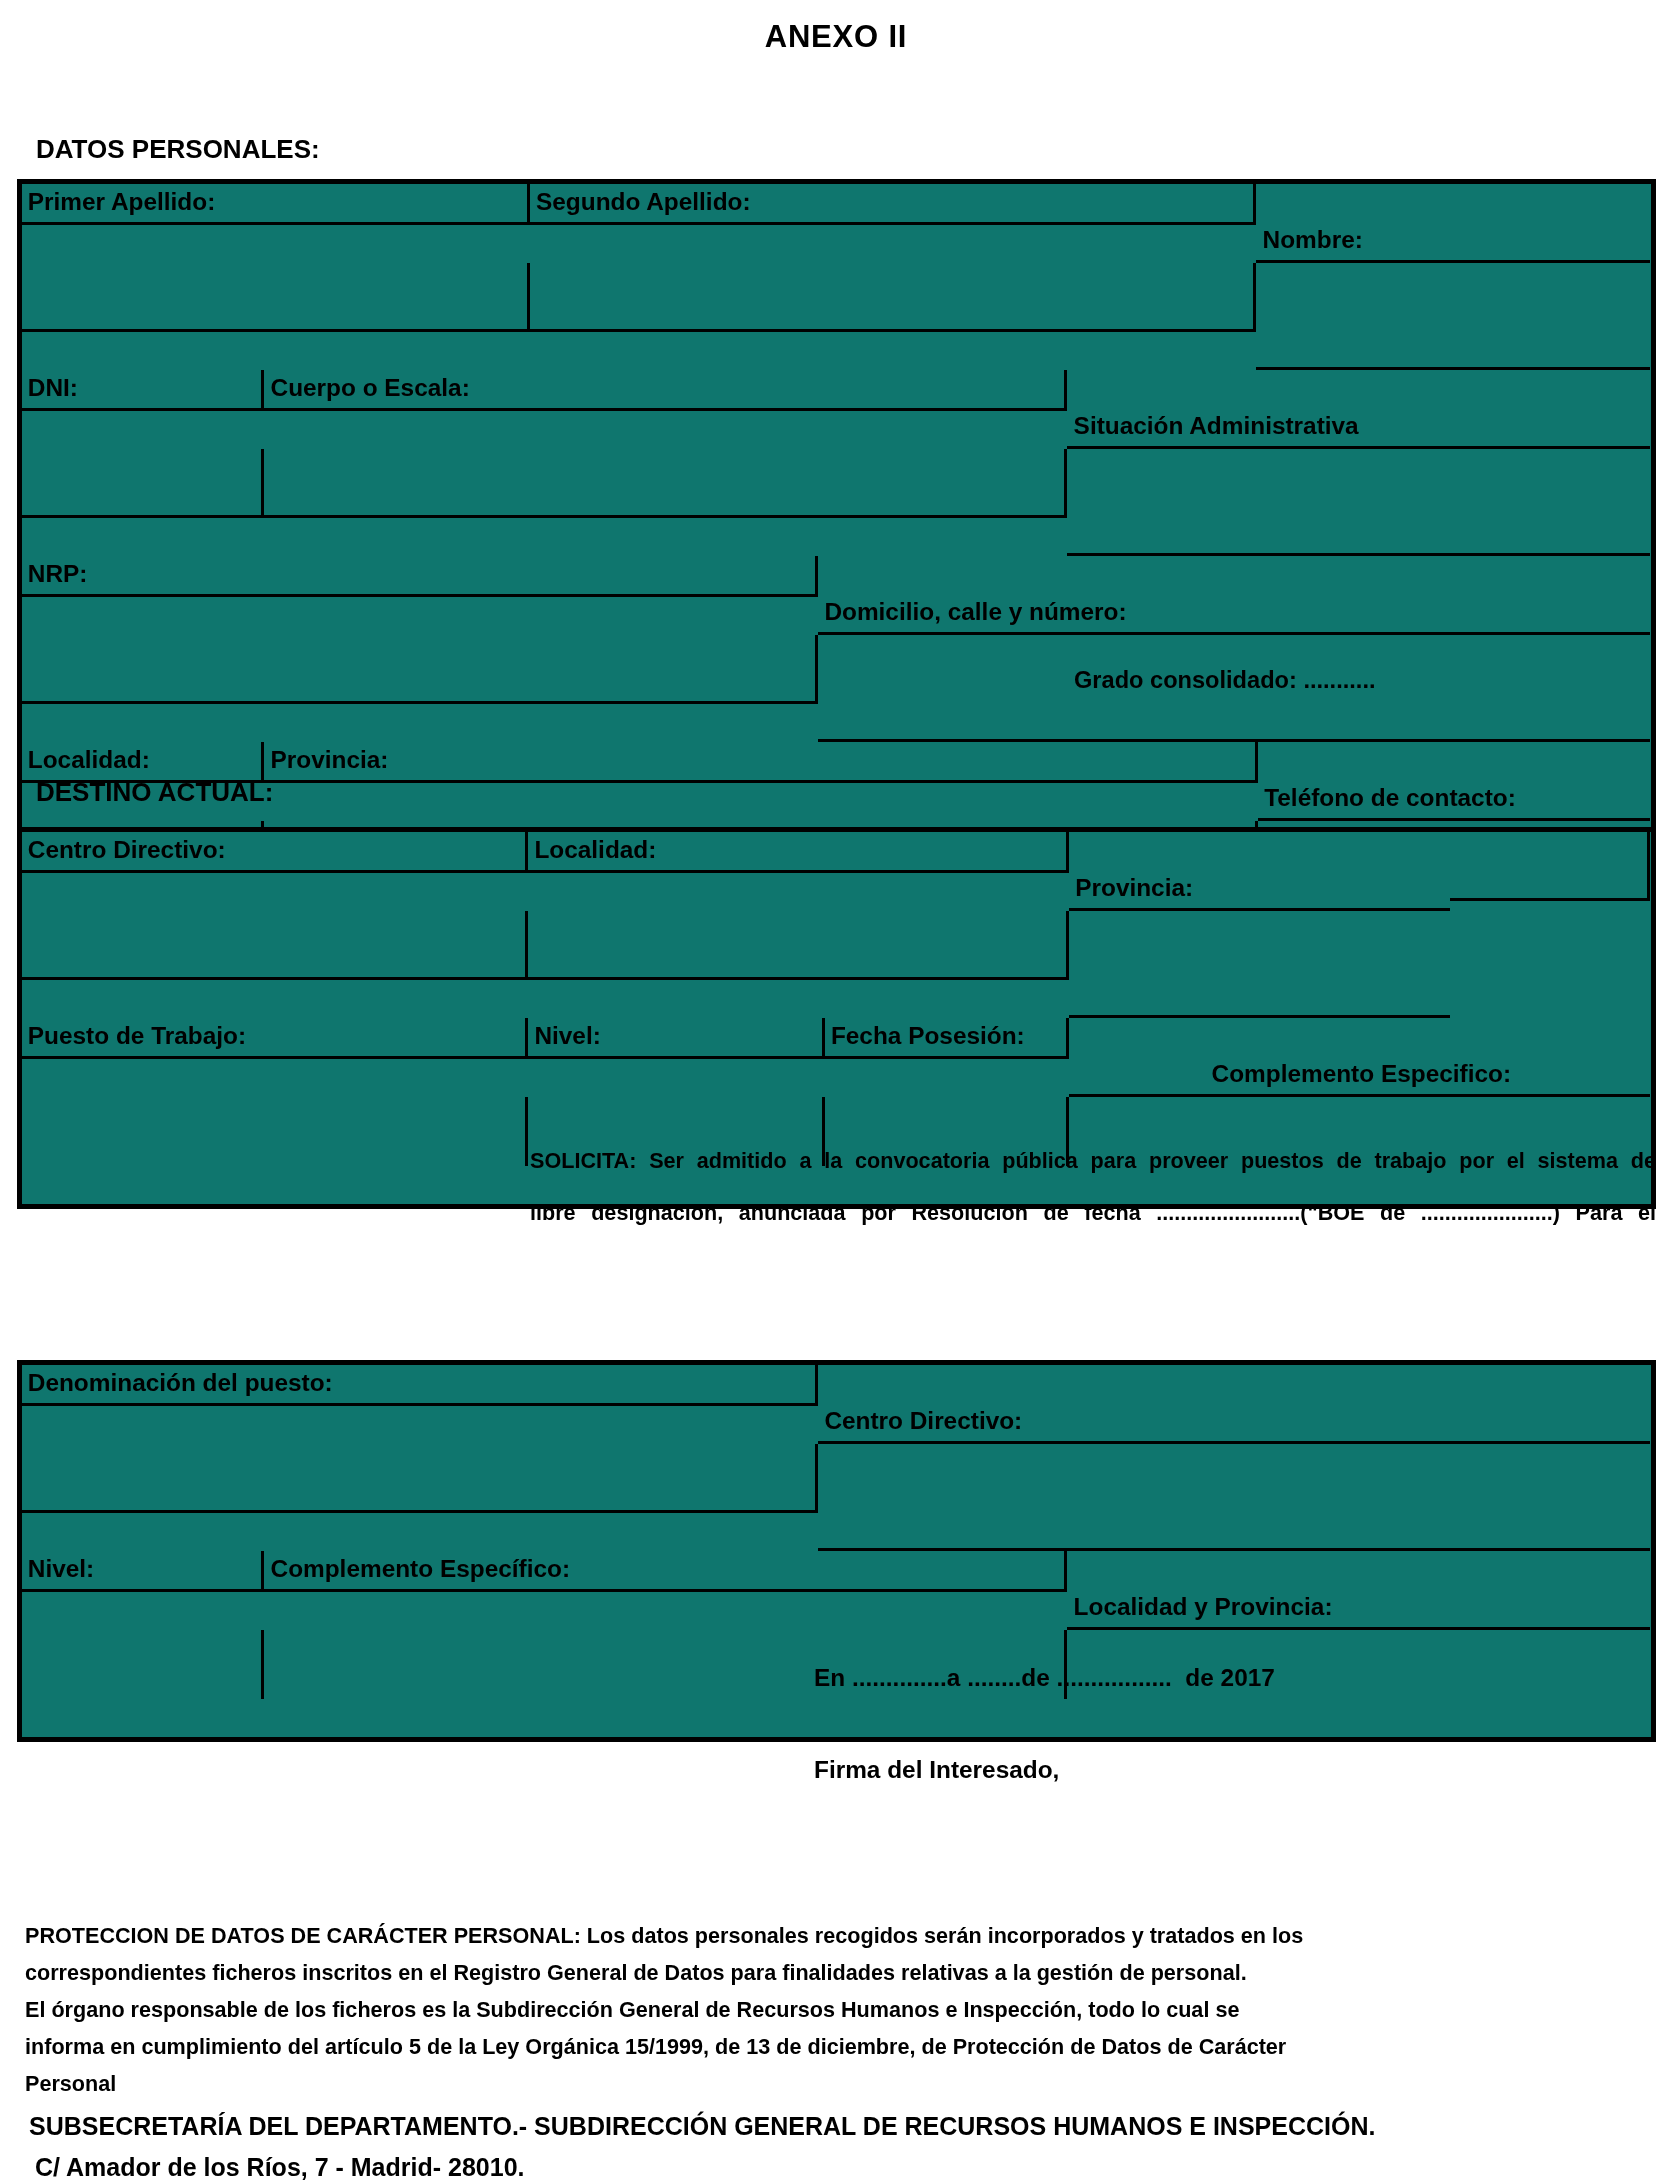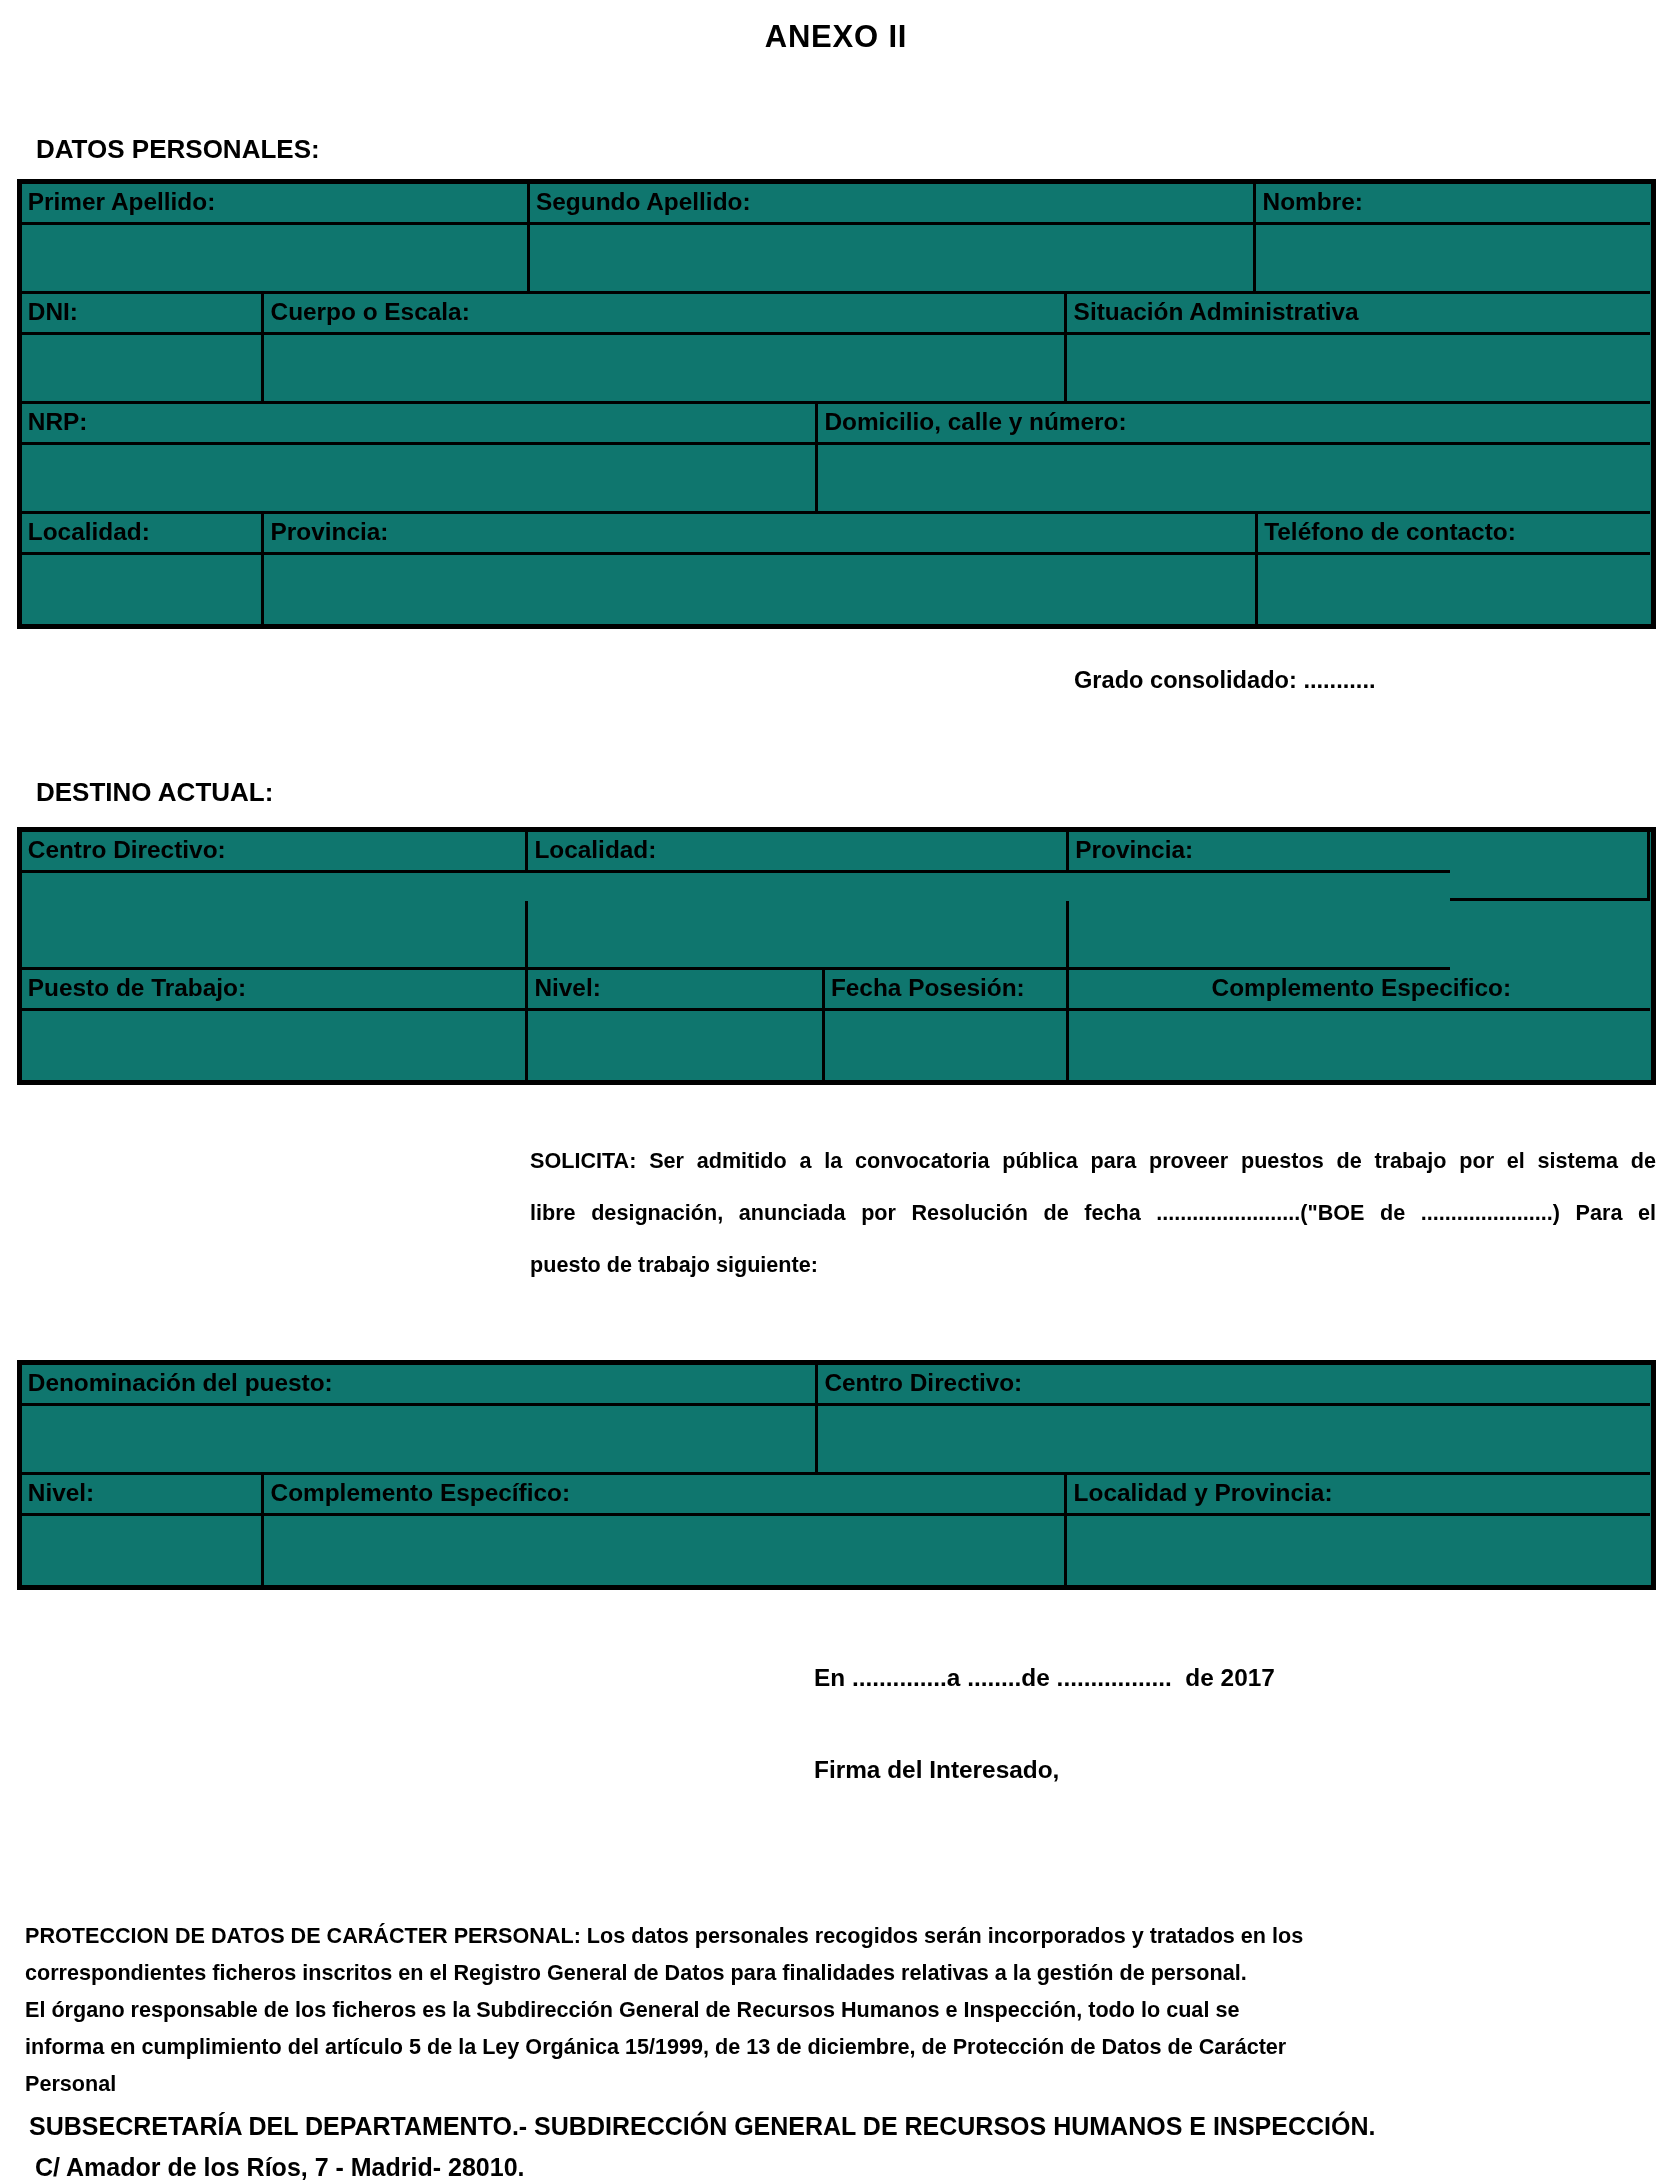--- a/index.html
+++ b/index.html
@@ -32,21 +32,21 @@
   .band { display: grid; }
   .cellL, .cellI { box-sizing: border-box; border-right: 3.9px solid #000; border-bottom: 3.9px solid #000; }
   .cellL {
     height: 41px;
     font-size: 24.4px;
     padding: 3.9px 3.1px 0 6.3px;
     white-space: nowrap;
     overflow: hidden;
   }
   .cellI { height: 69px; }
-  .cellL.last, .cellI.last { border-right: none; }
+  .cellL.last, .cellI.last { border-right: none; margin-top: 38px; }
   .band:last-child .cellI { border-bottom: none; }
   .cellL.center { text-align: center; }
   .line { font-size: 24.4px; white-space: pre; margin-top: 16px; }
   .grado { font-size: 23.6px; }
   .para { line-height: 52px; font-size: 21.6px; }
   .para .jline { text-align: justify; text-align-last: justify; }
   .para .plain { text-align: left; }
   .proteccion { line-height: 37px; font-size: 21.6px; }
   .footer1 { left: 29px; font-size: 25px; white-space: nowrap; }
   .footer2 { left: 35px; font-size: 25px; white-space: nowrap; }
@@ -115,21 +115,20 @@
       <div class="cellI"></div>
       <div class="cellI"></div>
       <div class="cellI"></div>
       <div class="cellI last"></div>
     </div>
   </div>
 
   <div class="abs para" style="left:530px; top:1135px; width:1126px">
     <div class="jline">SOLICITA: Ser admitido a la convocatoria pública para proveer puestos de trabajo por el sistema de</div>
     <div class="jline">libre designación, anunciada por Resolución de fecha ........................("BOE de ......................) Para el</div>
-    <div class="plain">puesto de trabajo siguiente:</div>
   </div>
 
   <div class="formtable" style="top:1360px">
     <div class="band" style="grid-template-columns:48.9% 51.1%">
       <div class="cellL">Denominación del puesto:</div>
       <div class="cellL last">Centro Directivo:</div>
       <div class="cellI"></div>
       <div class="cellI last"></div>
     </div>
     <div class="band" style="grid-template-columns:14.9% 49.3% 35.8%">

